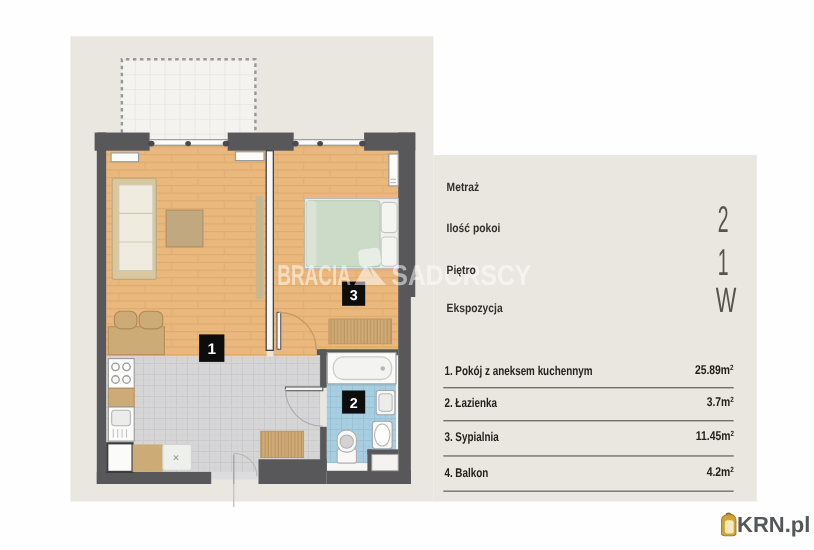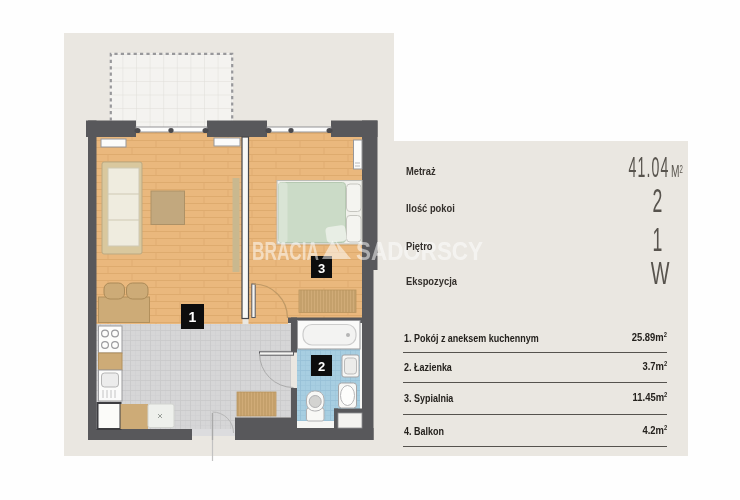--- a/index.html
+++ b/index.html
@@ -240,31 +240,38 @@
   <path d="M322 259 L332.5 240.5 L343 259 Z M335.5 240.5 L351 259 L341.5 259 Z"></path>
   <text x="356" y="259.5" font-size="26" font-weight="bold" textLength="127" lengthAdjust="spacingAndGlyphs">SADORSCY</text>
 </g>
 </svg>
 
 <div class="lbl" style="left:406px;top:165px;">Metraż</div>
 <div class="lbl" style="left:406px;top:202px;">Ilość pokoi</div>
 <div class="lbl" style="left:406px;top:240px;">Piętro</div>
 <div class="lbl" style="left:406px;top:275px;">Ekspozycja</div>
 
-<div class="val" style="right:49px;top:150px;"><span class="vin">41.04</span><span style="display:inline-block;transform:scaleX(.6);transform-origin:0 50%;font-size:17px;color:#5a564f;margin-left:2px;">M<sup style="font-size:10px;">2</sup></span></div>
 <div class="val" style="left:645px;top:181px;width:25px;text-align:center;"><span class="vcen">2</span></div>
 <div class="val" style="left:645px;top:220px;width:25px;text-align:center;"><span class="vcen">1</span></div>
 <div class="val" style="left:645px;top:255px;width:25px;text-align:center;"><span class="vcen" style="font-size:32px;transform:scaleX(.62);">W</span></div>
 
 <div class="lrow" style="left:404px;top:332px;">1. Pokój z aneksem kuchennym</div>
 <div class="lval" style="right:73px;top:331px;">25.89m<sup>2</sup></div>
 <div class="sep" style="left:403px;top:351.5px;width:264px;"></div>
 <div class="lrow" style="left:404px;top:361px;">2. Łazienka</div>
 <div class="lval" style="right:73px;top:360px;">3.7m<sup>2</sup></div>
 <div class="sep" style="left:403px;top:381.5px;width:264px;"></div>
 <div class="lrow" style="left:404px;top:392px;">3. Sypialnia</div>
 <div class="lval" style="right:73px;top:391px;">11.45m<sup>2</sup></div>
 <div class="sep" style="left:403px;top:413.5px;width:264px;"></div>
 <div class="lrow" style="left:404px;top:425px;">4. Balkon</div>
 <div class="lval" style="right:73px;top:424px;">4.2m<sup>2</sup></div>
 <div class="sep" style="left:403px;top:446px;width:264px;"></div>
 
+<div style="position:absolute;left:654px;top:465px;width:86px;height:24px;">
+  <svg width="86" height="24" viewBox="0 0 86 24" xmlns="http://www.w3.org/2000/svg">
+    <path d="M2 8 Q2 4 7 3 L12 3 Q15 5 15 8 L15 20 Q15 22 12 22 L5 22 Q2 22 2 20 Z" fill="#d2a438" stroke="#a87f24" stroke-width="1"></path>
+    <rect x="5" y="8" width="8" height="12" rx="2" fill="#f6e9bd"></rect>
+    <path d="M6 3 Q8 0 11 3" fill="none" stroke="#8a6a1e" stroke-width="1.4"></path>
+    <text x="16" y="19" font-family="Liberation Sans, sans-serif" font-size="20" font-weight="bold" fill="#55565a">KRN.pl</text>
+  </svg>
 </div>
+</div>
 
 </body></html>

